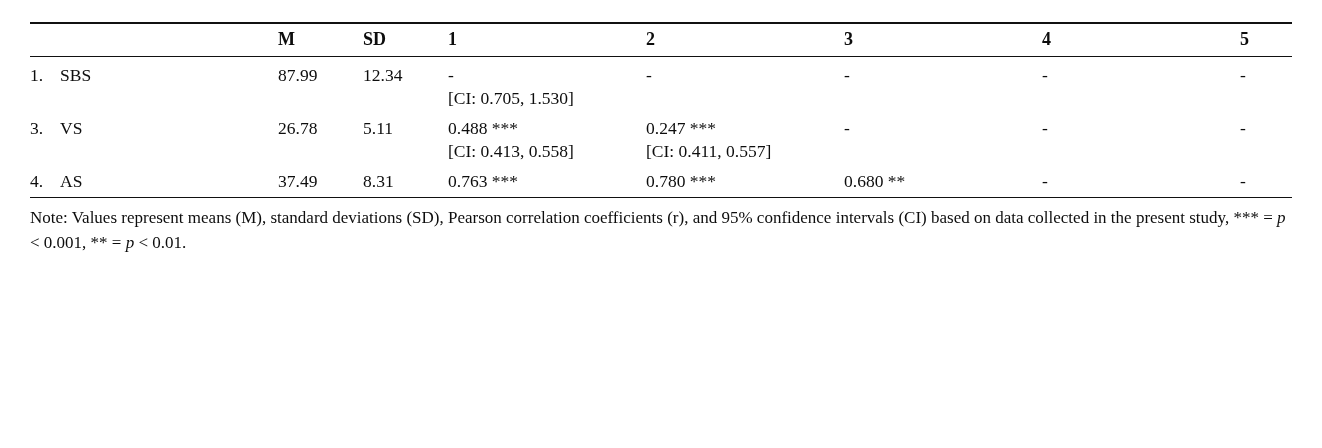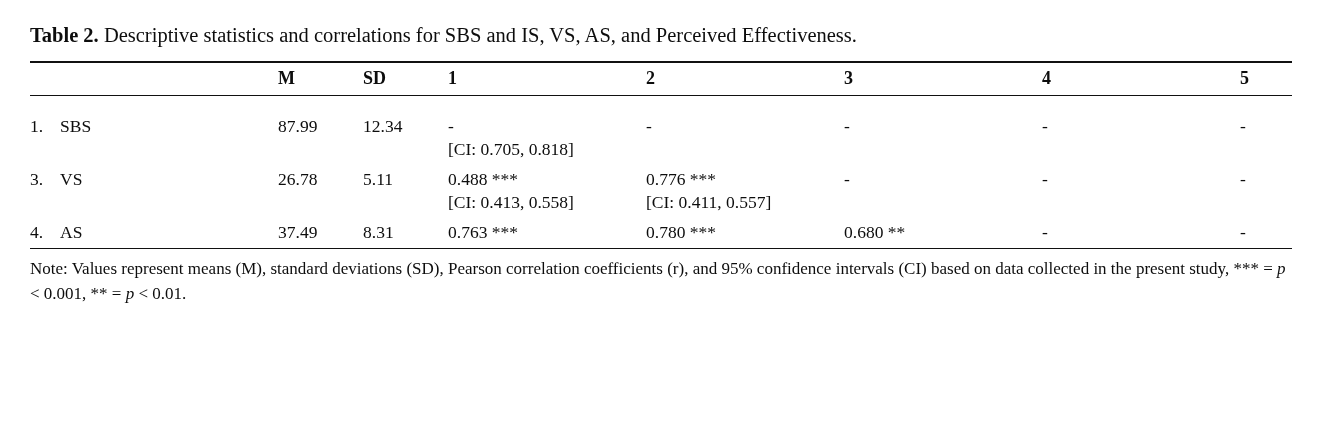--- a/index.html
+++ b/index.html
@@ -60,21 +60,21 @@
     padding: 0;
     line-height: 1.32;
   }
   tbody tr.main td {
     padding-top: 5px;
   }
   tbody tr.ci td {
     padding-bottom: 2px;
   }
   tbody tr.first-main td {
-    padding-top: 19px;
+    padding-top: 7px;
   }
   .rownum {
     display: inline-block;
     width: 30px;
   }
   .namecell {
     white-space: normal;
   }
   .name2 {
     display: block;
@@ -94,23 +94,20 @@
   }
   .note i {
     font-style: italic;
   }
 </style>
 </head>
 <body>
 
 <div class="page">
 
-  <div class="caption">
-    <span class="lbl">Table 2.</span><span> Descriptive statistics and correlations for SBS and IS, VS, AS, and Perceived Effectiveness.</span>
-  </div>
 
   <table class="stats">
     <colgroup>
       <col class="c-name">
         <col class="c-m">
         <col class="c-sd">
         <col class="c-1">
         <col class="c-2">
         <col class="c-3">
         <col class="c-4">
@@ -138,33 +135,33 @@
         <td>-</td>
         <td>-</td>
         <td>-</td>
         <td>-</td>
       </tr>
 
       <tr class="ci">
         <td></td>
         <td></td>
         <td></td>
-        <td>[CI: 0.705, 0.818]</td>
+        <td>[CI: 0.705, 1.530]</td>
         <td></td>
         <td></td>
         <td></td>
         <td></td>
       </tr>
 
       <tr class="main">
         <td class="namecell"><span class="rownum">3.</span><span>VS</span></td>
         <td>26.78</td>
         <td>5.11</td>
         <td>0.488 ***</td>
-        <td>0.776 ***</td>
+        <td>0.247 ***</td>
         <td>-</td>
         <td>-</td>
         <td>-</td>
       </tr>
       <tr class="ci">
         <td></td>
         <td></td>
         <td></td>
         <td>[CI: 0.413, 0.558]</td>
         <td>[CI: 0.411, 0.557]</td>

